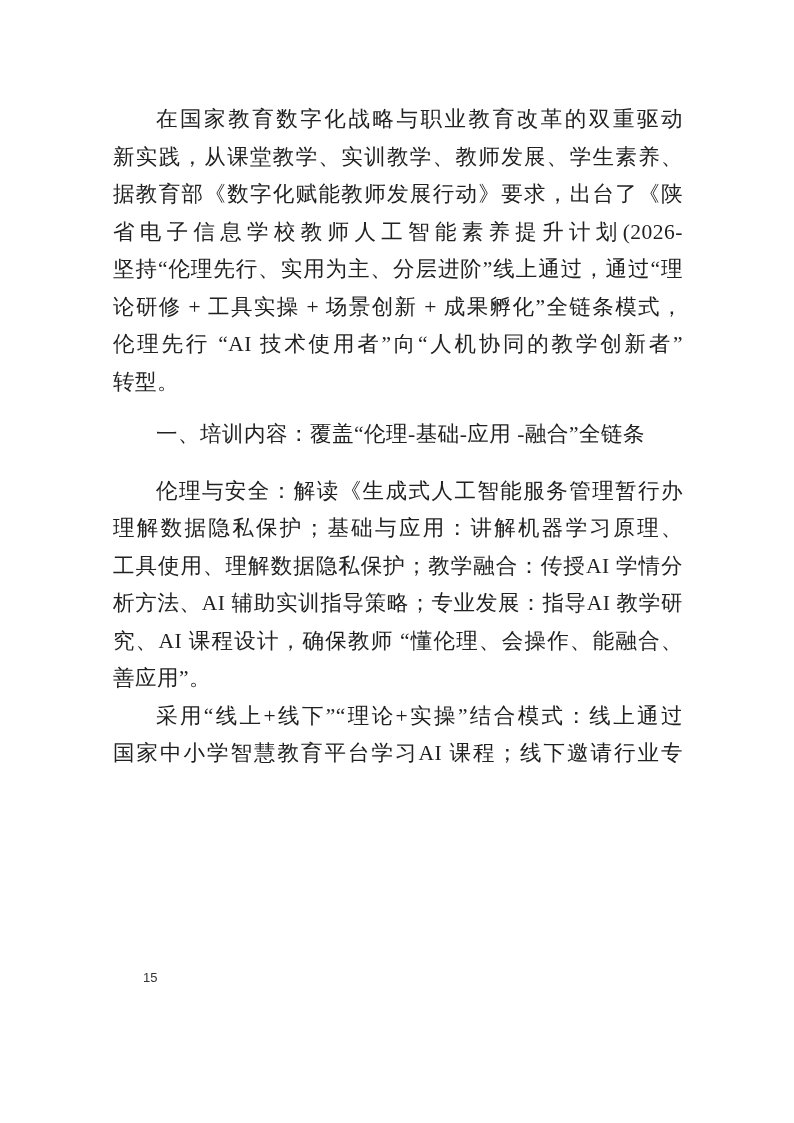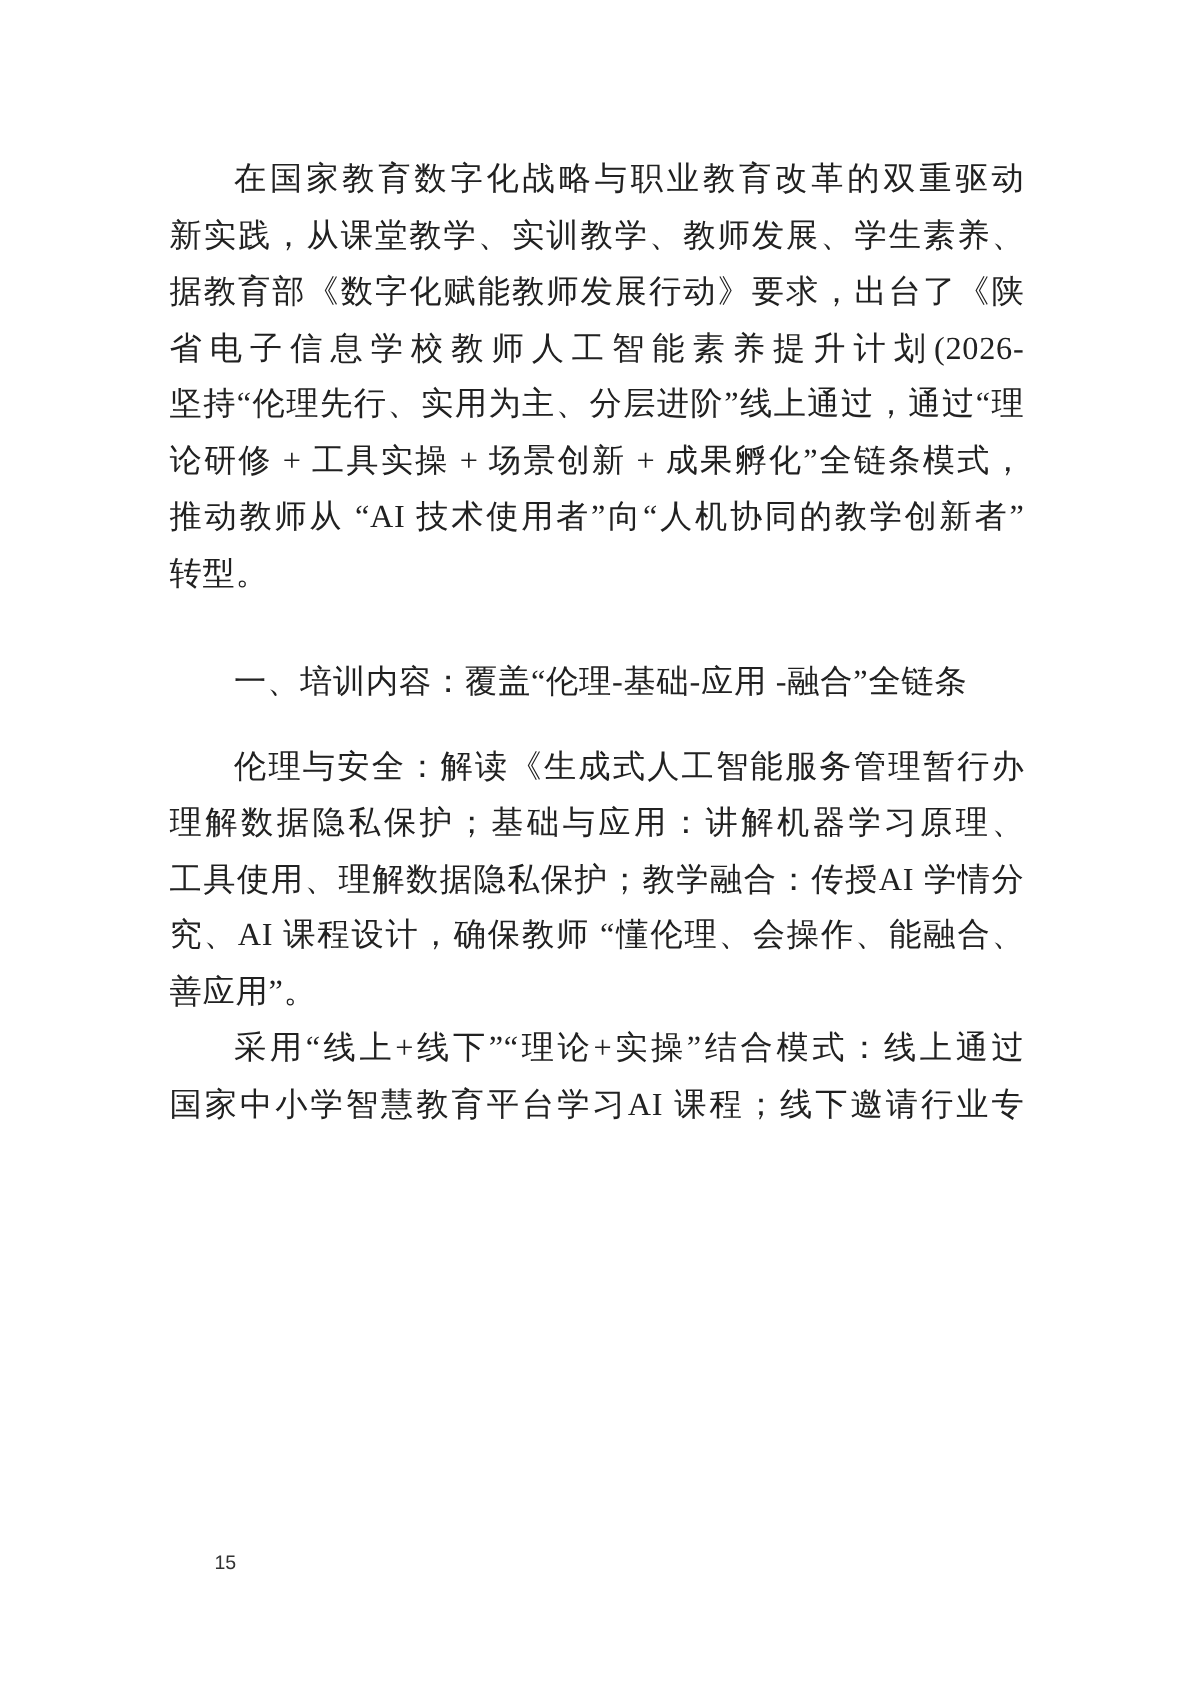--- a/index.html
+++ b/index.html
@@ -36,30 +36,30 @@
   .just {
     text-align: justify;
     text-align-last: justify;
   }
   .indent {
     text-indent: 43px;
   }
   .heading {
     height: 37.5px;
     line-height: 37.5px;
-    margin-top: 35px;
+    margin-top: 15px;
     margin-bottom: 19px;
     text-indent: 43px;
     overflow: hidden;
     letter-spacing: 0.5px;
   }
   .page-number {
     position: absolute;
     left: 143px;
-    top: 1034px;
+    top: 970px;
     font-family: "Liberation Sans", "DejaVu Sans", sans-serif;
     font-size: 13px;
     color: #333333;
   }
 </style>
 </head>
 <body>
 
 <div class="doc-page">
   <div class="doc-body">
@@ -67,30 +67,31 @@
     <div class="para">
       <div class="line just indent">在国家教育数字化战略与职业教育改革的双重驱动下，</div>
       <div class="line just">新实践，从课堂教学、实训教学、教师发展、学生素养、学</div>
     </div>
 
     <div class="para">
       <div class="line just">据教育部《数字化赋能教师发展行动》要求，出台了《陕西</div>
       <div class="line just">省电子信息学校教师人工智能素养提升计划(2026-2028)》，</div>
       <div class="line just">坚持“伦理先行、实用为主、分层进阶”线上通过，通过“理</div>
       <div class="line just">论研修 + 工具实操 + 场景创新 + 成果孵化”全链条模式，</div>
-      <div class="line just">推动教师从 “AI 技术使用者”向“人机协同的教学创新者”</div>
+      <div class="line just">伦理先行 “AI 技术使用者”向“人机协同的教学创新者”</div>
       <div class="line">转型。</div>
     </div>
 
     <div class="heading">一、培训内容：覆盖“伦理-基础-应用 -融合”全链条</div>
 
     <div class="para">
       <div class="line just indent">伦理与安全：解读《生成式人工智能服务管理暂行办法》，</div>
       <div class="line just">理解数据隐私保护；基础与应用：讲解机器学习原理、AIGC</div>
       <div class="line just">工具使用、理解数据隐私保护；教学融合：传授AI 学情分</div>
+      <div class="line just">析方法、AI 辅助实训指导策略；专业发展：指导AI 教学研</div>
       <div class="line just">究、AI 课程设计，确保教师 “懂伦理、会操作、能融合、</div>
       <div class="line">善应用”。</div>
     </div>
 
 
     <div class="para">
       <div class="line just indent">采用“线上+线下”“理论+实操”结合模式：线上通过</div>
       <div class="line just">国家中小学智慧教育平台学习AI 课程；线下邀请行业专家、</div>
     </div>
 

